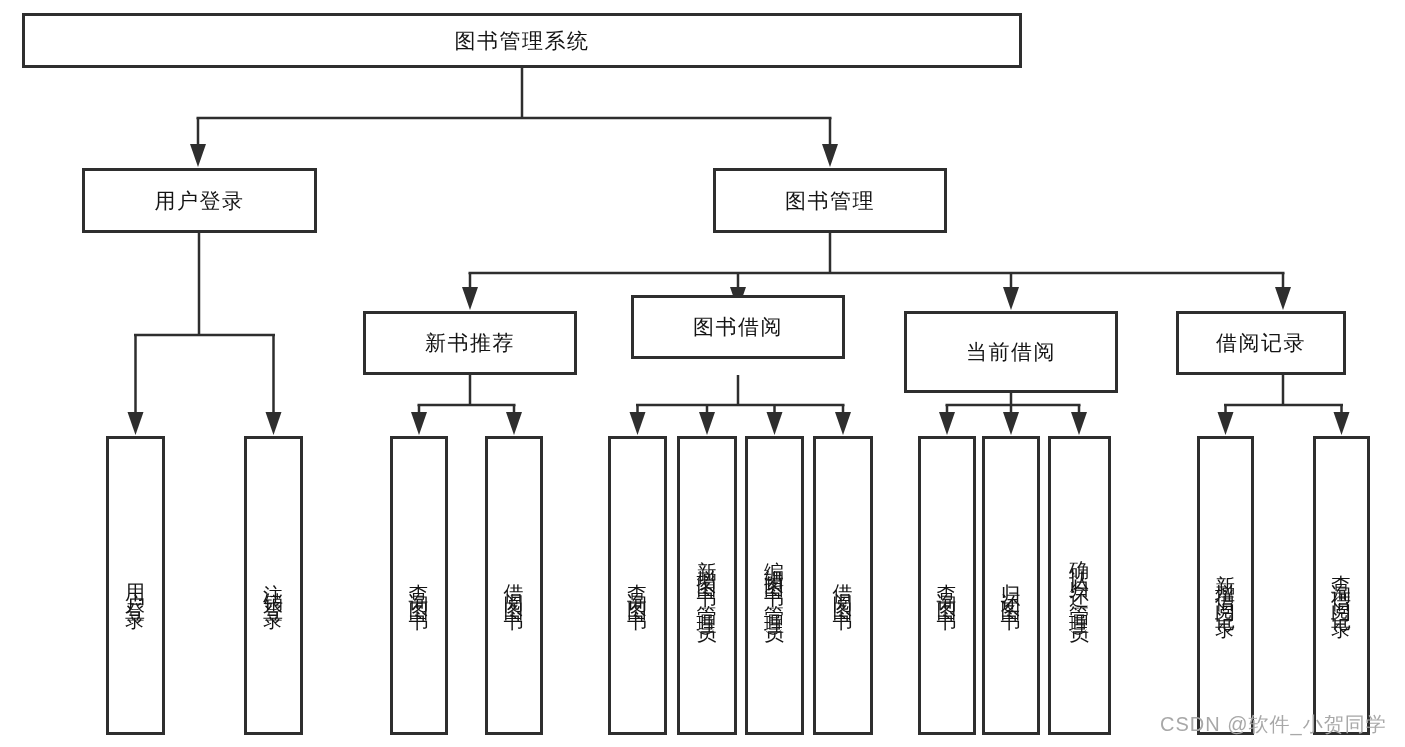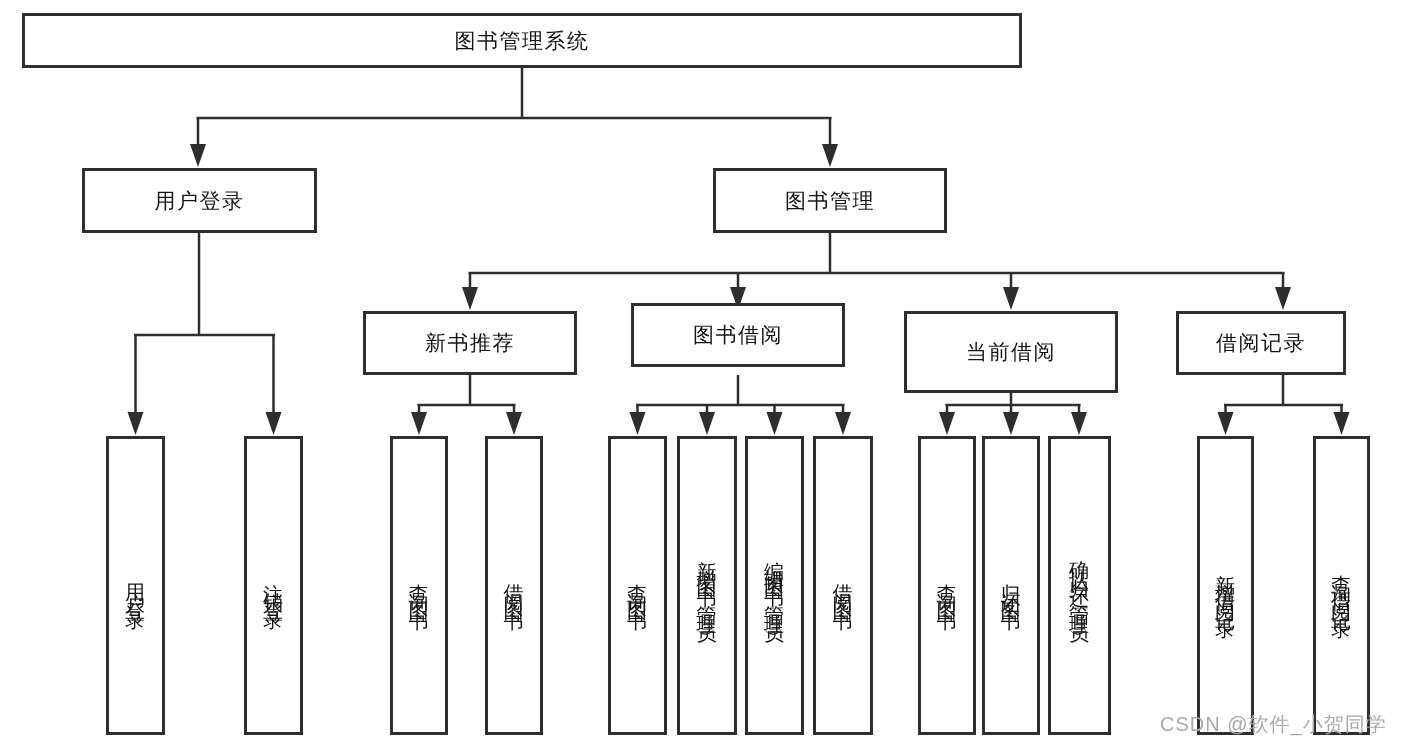--- a/index.html
+++ b/index.html
@@ -128,21 +128,21 @@
   <div class="box h" style="left:82px;top:168px;width:235px;height:65px">
     <span>用户登录</span>
   </div>
   <div class="box h" style="left:713px;top:168px;width:234px;height:65px">
     <span>图书管理</span>
   </div>
 
   <div class="box h" style="left:363px;top:311px;width:214px;height:64px">
     <span>新书推荐</span>
   </div>
-  <div class="box h" style="left:631px;top:303px;width:214px;height:64px">
+  <div class="box h" style="left:631px;top:295px;width:214px;height:64px">
     <span>图书借阅</span>
   </div>
   <div class="box h" style="left:904px;top:311px;width:214px;height:82px">
     <span>当前借阅</span>
   </div>
   <div class="box h" style="left:1176px;top:311px;width:170px;height:64px">
     <span>借阅记录</span>
   </div>
 
   <div class="box v" style="left:106px;top:436px;width:59px;height:299px">

